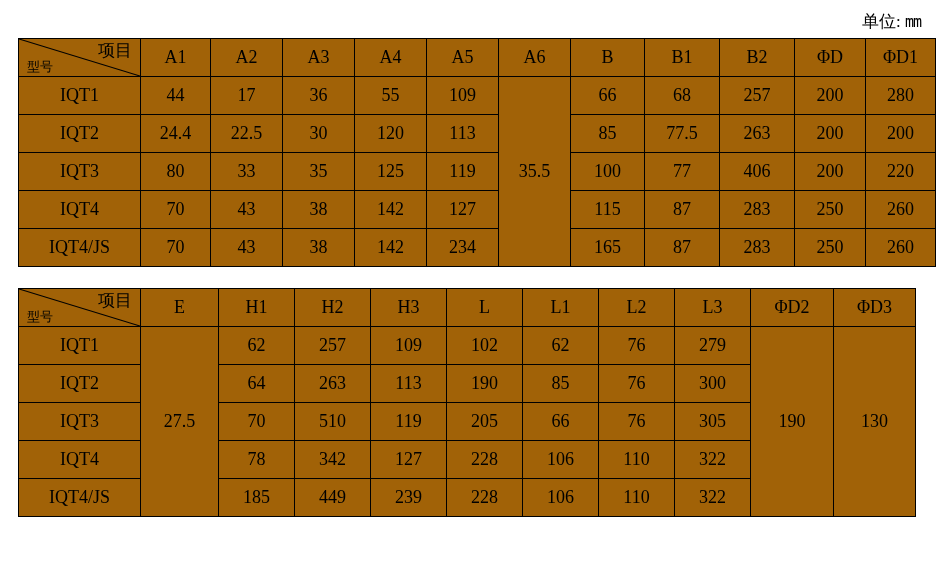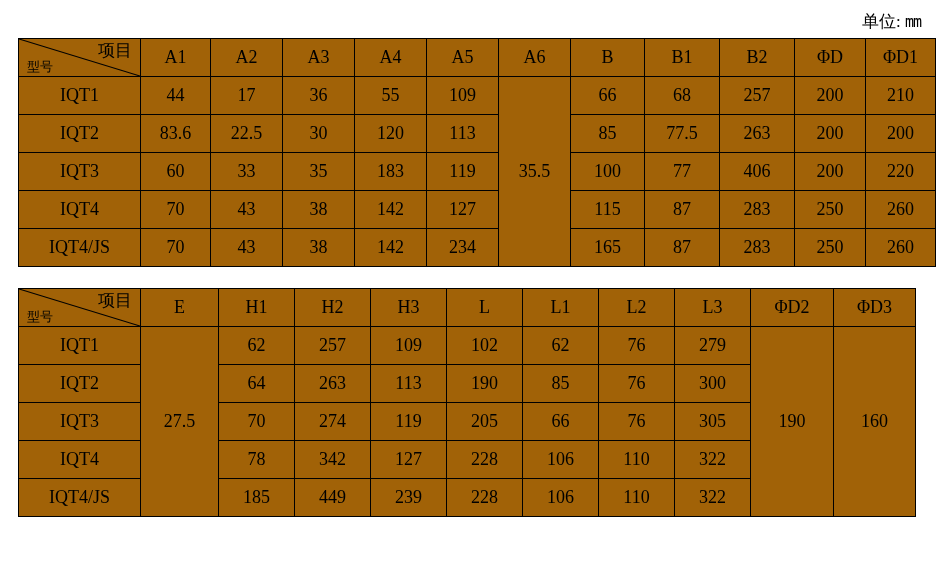--- a/index.html
+++ b/index.html
@@ -152,43 +152,43 @@
           <td>44</td>
           <td>17</td>
           <td>36</td>
           <td>55</td>
           <td>109</td>
           <td class="merged" rowspan="5">35.5</td>
           <td>66</td>
           <td>68</td>
           <td>257</td>
           <td>200</td>
-          <td>210</td>
+          <td>280</td>
         </tr>
 
         <tr>
           <td class="model-cell">IQT2</td>
-          <td>83.6</td>
+          <td>24.4</td>
           <td>22.5</td>
           <td>30</td>
           <td>120</td>
           <td>113</td>
           <td>85</td>
           <td>77.5</td>
           <td>263</td>
           <td>200</td>
           <td>200</td>
         </tr>
 
         <tr>
           <td class="model-cell">IQT3</td>
-          <td>60</td>
+          <td>80</td>
           <td>33</td>
           <td>35</td>
-          <td>183</td>
+          <td>125</td>
           <td>119</td>
           <td>100</td>
           <td>77</td>
           <td>406</td>
           <td>200</td>
           <td>220</td>
         </tr>
 
         <tr>
           <td class="model-cell">IQT4</td>
@@ -261,38 +261,38 @@
           <td class="model-cell">IQT1</td>
           <td class="merged" rowspan="5">27.5</td>
           <td>62</td>
           <td>257</td>
           <td>109</td>
           <td>102</td>
           <td>62</td>
           <td>76</td>
           <td>279</td>
           <td class="merged" rowspan="5">190</td>
-          <td class="merged" rowspan="5">160</td>
+          <td class="merged" rowspan="5">130</td>
         </tr>
 
         <tr>
           <td class="model-cell">IQT2</td>
           <td>64</td>
           <td>263</td>
           <td>113</td>
           <td>190</td>
           <td>85</td>
           <td>76</td>
           <td>300</td>
         </tr>
 
         <tr>
           <td class="model-cell">IQT3</td>
           <td>70</td>
-          <td>274</td>
+          <td>510</td>
           <td>119</td>
           <td>205</td>
           <td>66</td>
           <td>76</td>
           <td>305</td>
         </tr>
 
         <tr>
           <td class="model-cell">IQT4</td>
           <td>78</td>

